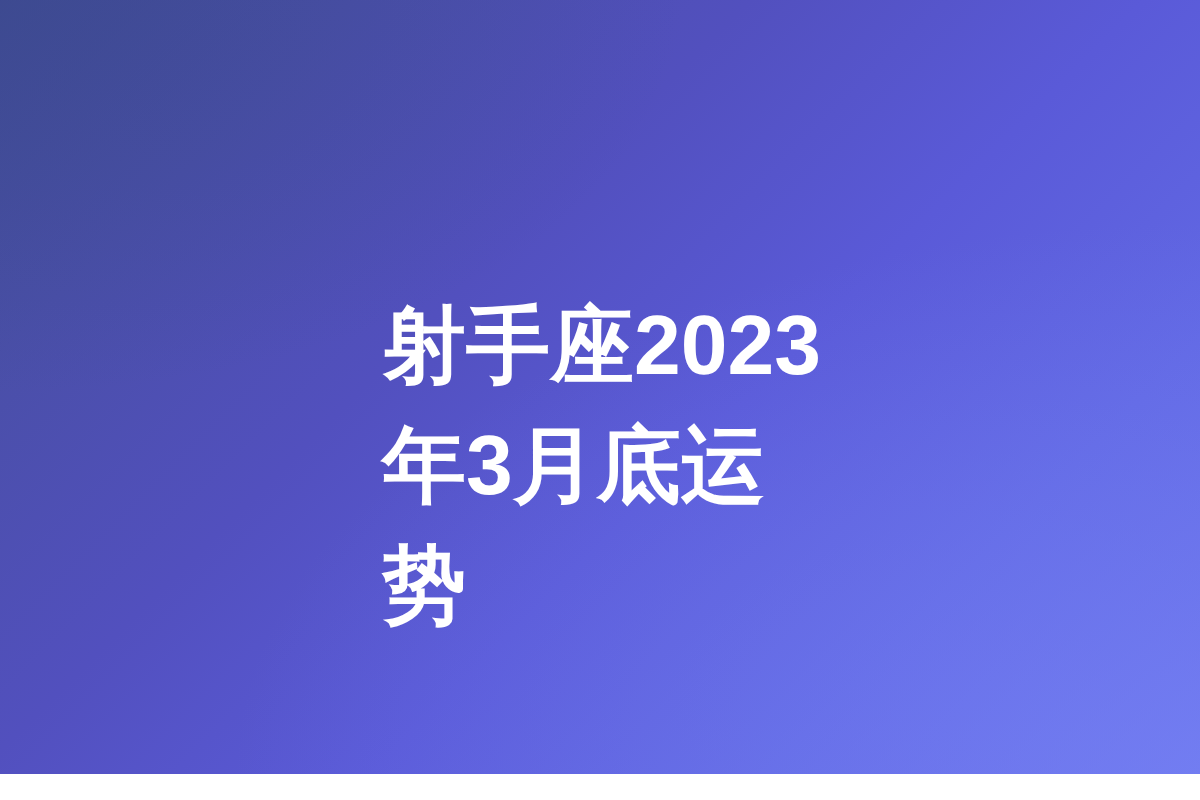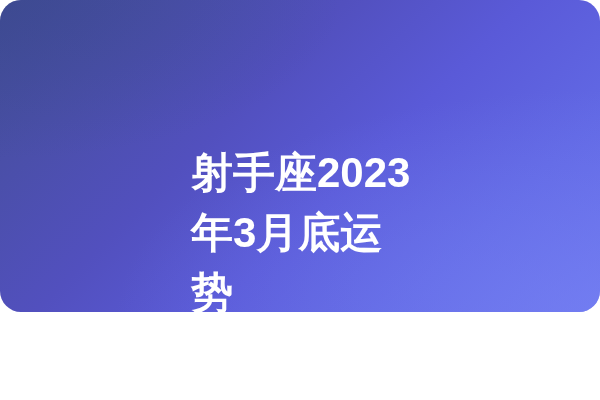--- a/index.html
+++ b/index.html
@@ -12,34 +12,33 @@
     width: 600px;
     height: 400px;
     overflow: hidden;
     font-family: "Liberation Sans", "DejaVu Sans", sans-serif;
   }
 
   
   .title-card {
     position: relative;
     width: 600px;
-    height: 312px;
+    height: 387px;
     box-sizing: border-box;
     overflow: hidden;
     
     background-color: #5356cf;
     background-image: linear-gradient(
         135deg,
         #414d94 0%,
         #4a4fa8 18%,
         #5250be 38%,
         #5a5ad8 58%,
         #6168e4 78%,
         #6b74ed 100%);
-    border-radius: 21px;
   }
 
   
   .title-card::after {
     content: "";
     position: absolute;
     inset: 0;
     pointer-events: none;
     background-image:
       radial-gradient(130% 115% at 100% 100%, rgba(120,132,245,0.55) 0%, rgba(120,132,245,0.0) 62%),

